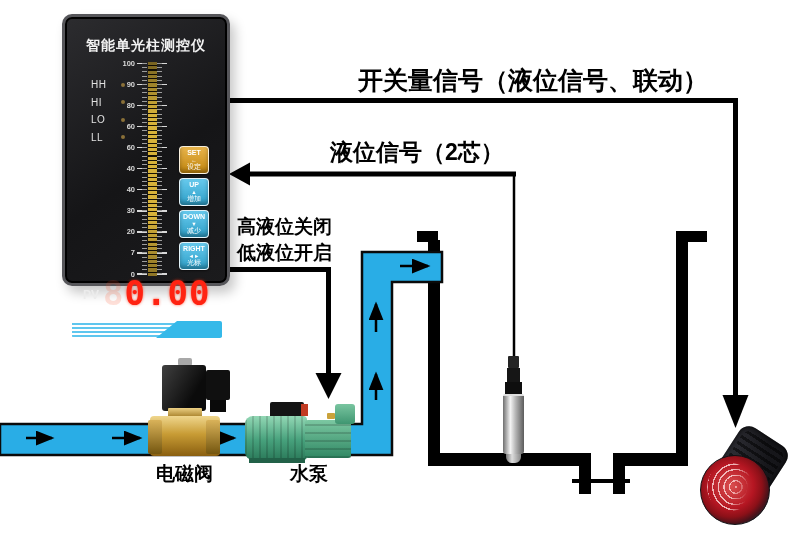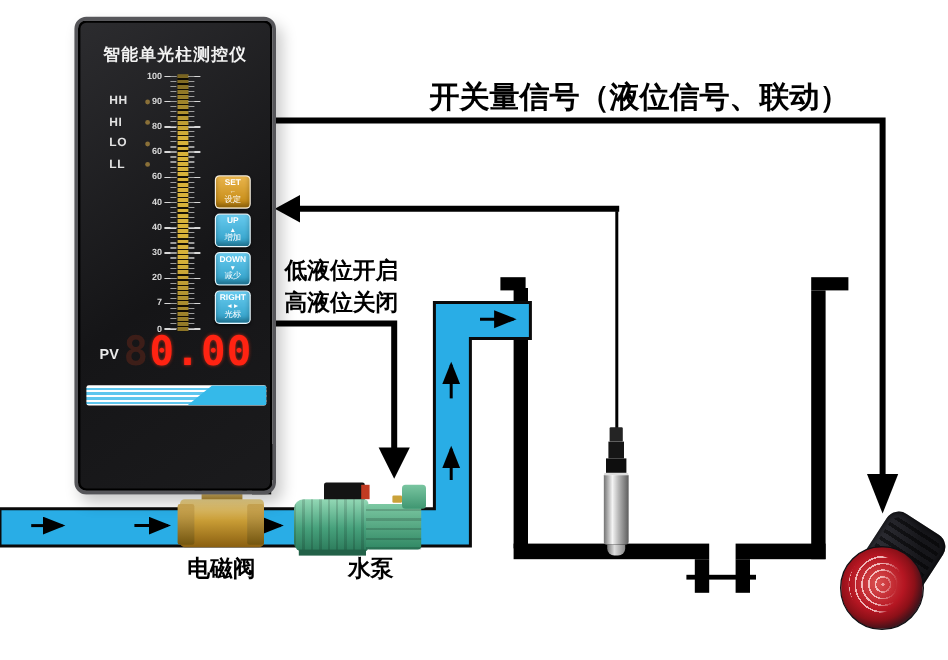--- a/index.html
+++ b/index.html
@@ -12,32 +12,32 @@
   
   .sig-text{position:absolute;color:#000;font-weight:bold;white-space:nowrap;}
   .t-switch{left:352px;top:64px;width:362px;text-align:center;font-size:25px;}
   .t-level{left:330px;top:137px;font-size:23px;}
   .t-pumplogic{left:237px;top:214px;font-size:19px;line-height:1.35;}
   .t-valve{left:156px;top:461px;font-size:19px;}
   .t-pump{left:290px;top:461px;font-size:19px;}
 
   
   .instrument{
-    position:absolute;left:62px;top:14px;width:168px;height:398px;
+    position:absolute;left:62px;top:14px;width:168px;height:272px;
     background:linear-gradient(145deg,#2c2c2f 0%,#151517 55%,#1b1b1d 100%);
     border:3px solid #56565a;border-radius:10px;
     box-shadow:inset 0 0 0 2px #000, 5px 7px 12px rgba(0,0,0,.22);
     box-sizing:border-box;
     padding-left:48px;
   }
   .inst-title{position:absolute;left:0;top:20px;width:100%;text-align:center;
     color:#f2f2f2;font-size:14px;font-weight:bold;letter-spacing:1px;}
   .led-col{position:absolute;left:26px;top:59px;}
   .led-row{display:flex;align-items:center;height:17.5px;}
-  .led-row .lbl{color:#e2e2e2;font-size:10px;font-weight:bold;width:20px;letter-spacing:.5px;}
+  .led-row .lbl{color:#e2e2e2;font-size:10px;font-weight:normal;width:20px;letter-spacing:.5px;}
   .led-dot{width:4px;height:4px;border-radius:50%;background:#8a7038;margin-left:10px;}
   .scale-labels{position:absolute;left:34px;top:46px;width:36px;height:212px;}
   .scale-labels span{position:absolute;right:0;transform:translateY(-50%);
     color:#d8d8d8;font-size:7.5px;font-weight:bold;}
   .ticks{position:absolute;top:46px;height:212px;}
   .ticks-long-l{left:72px;width:10px;background:repeating-linear-gradient(to bottom,#d8d8d8 0 1.2px,transparent 1.2px 21.05px);}
   .ticks-short-l{left:77px;width:5px;background:repeating-linear-gradient(to bottom,#9d9d9d 0 1px,transparent 1px 4.21px);}
   .ticks-long-r{left:92px;width:10px;background:repeating-linear-gradient(to bottom,#d8d8d8 0 1.2px,transparent 1.2px 21.05px);}
   .ticks-short-r{left:92px;width:5px;background:repeating-linear-gradient(to bottom,#9d9d9d 0 1px,transparent 1px 4.21px);}
   .light-column{position:absolute;left:83px;top:45px;width:9px;height:214px;
@@ -170,23 +170,24 @@
       <polygon points="250,162.5 250,185.5 229,174" fill="#000"></polygon>
     </g>
 
     <g>
       <path d="M230,269.5 H328.5 V374" fill="none" stroke="#000" stroke-width="5"></path>
       <polygon points="315.5,373 341.5,373 328.5,399" fill="#000"></polygon>
     </g>
   </svg>
 
   <div class="sig-text t-switch">开关量信号（液位信号、联动）</div>
+  <div class="sig-text t-level">液位信号（2芯）</div>
   <div class="sig-text t-pumplogic">
+    <div>高液位关闭</div>
     <div>低液位开启</div>
-    <div>高液位关闭</div>
   </div>
   <div class="sig-text t-valve">电磁阀</div>
   <div class="sig-text t-pump">水泵</div>
 
   <div class="valve">
     <div class="v-nut"></div>
     <div class="v-coil"></div>
     <div class="v-conn"></div>
     <div class="v-conn2"></div>
     <div class="v-flange"></div>

